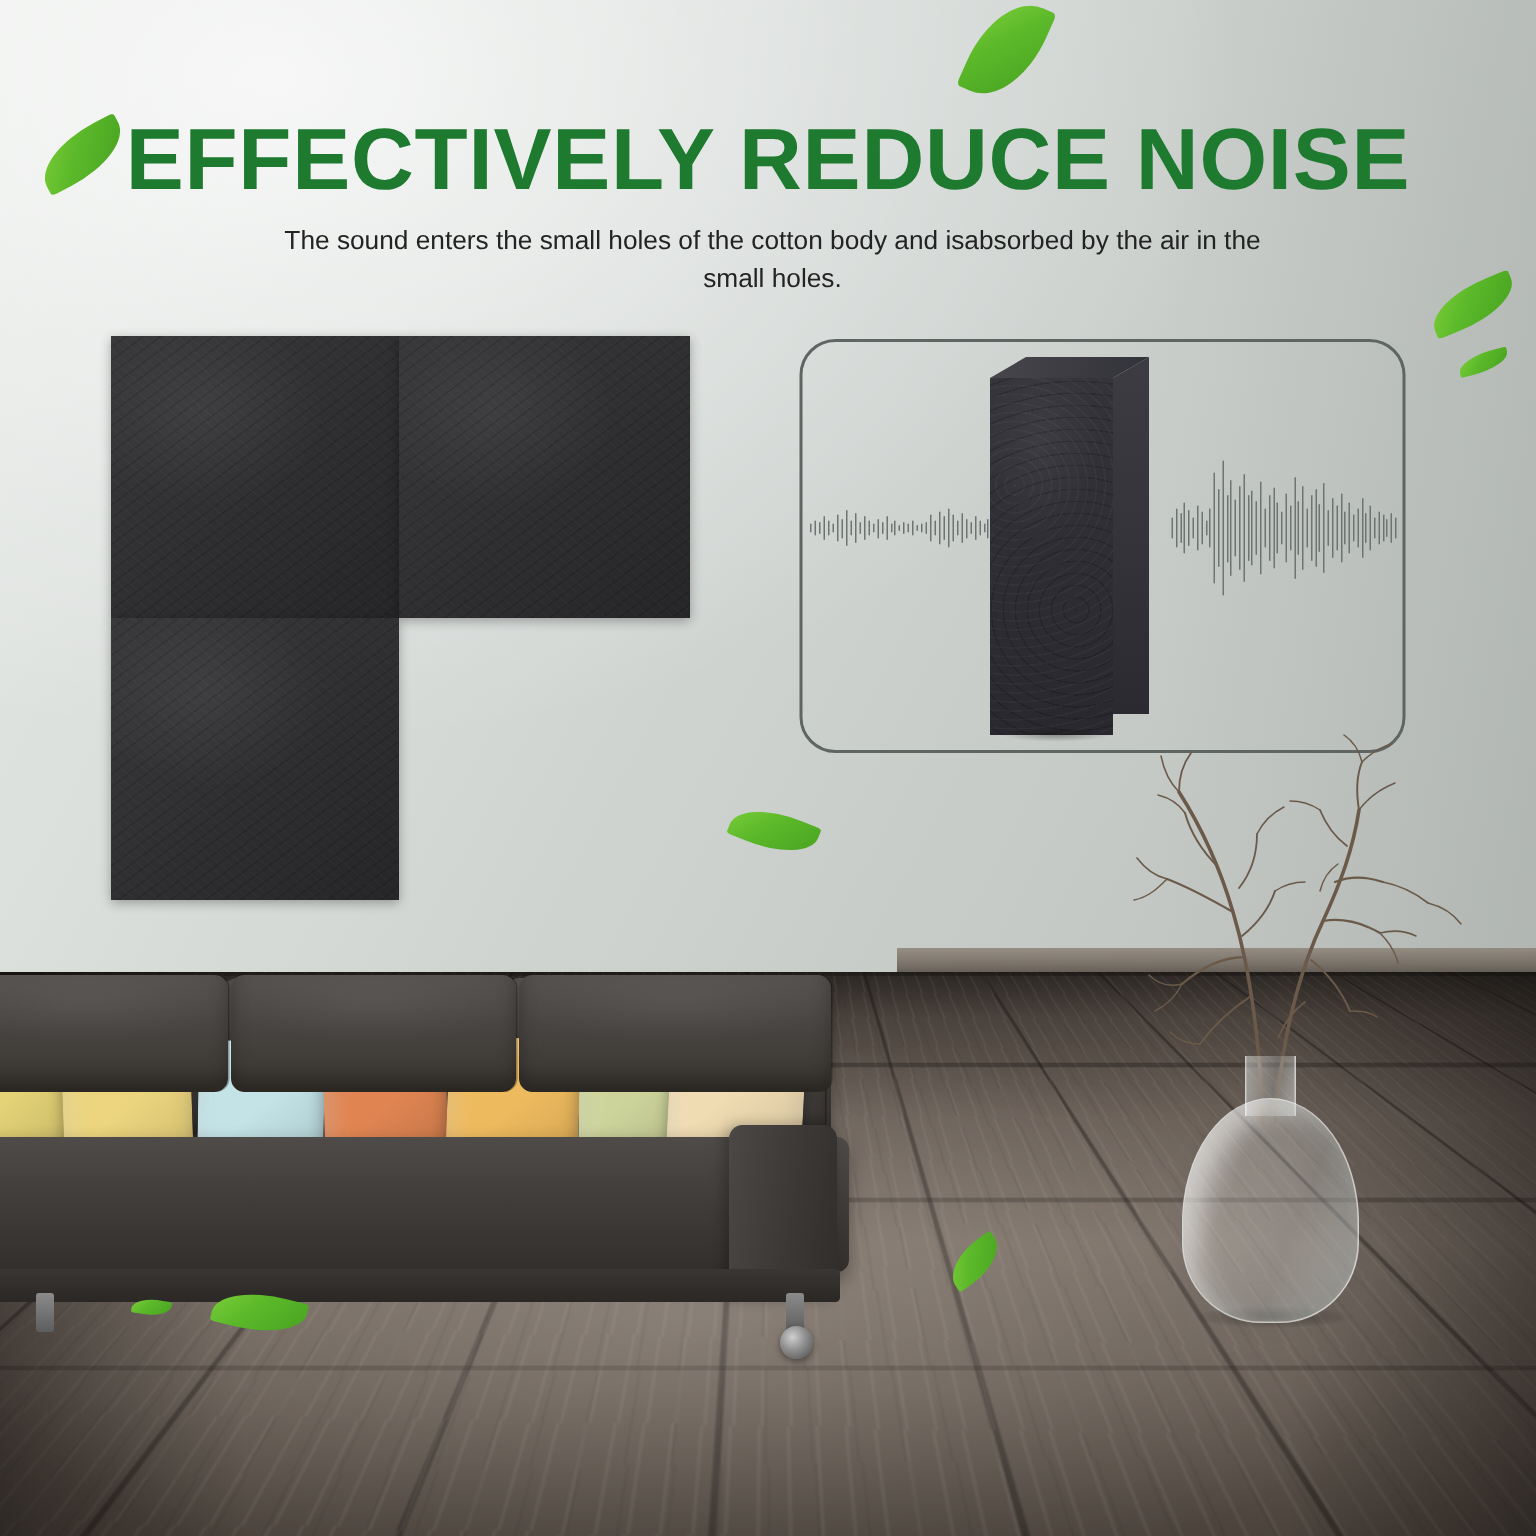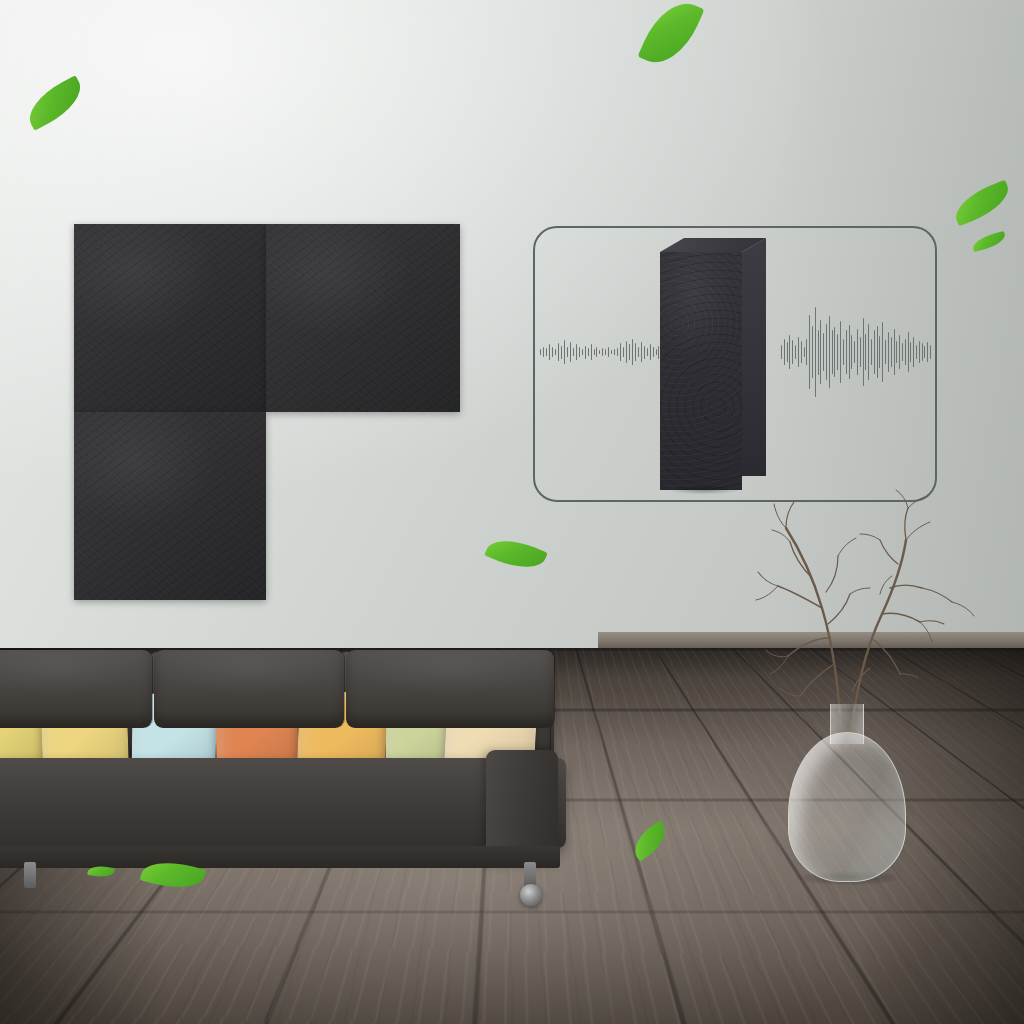--- a/index.html
+++ b/index.html
@@ -243,20 +243,22 @@
   <div class="wall-shadow"></div>
   <div class="baseboard"></div>
 
   <div class="floor">
     <div class="floor-planks"></div>
     <div class="floor-grain"></div>
     <div class="floor-rows"></div>
     <div class="floor-vignette"></div>
   </div>
 
+  <div class="headline" style="color: rgb(29, 122, 47);">EFFECTIVELY REDUCE NOISE</div>
+  <div class="subhead">The sound enters the small holes of the cotton body and isabsorbed by the air in the small holes.</div>
 
   <div class="tile" id="tile-tl"></div>
   <div class="tile" id="tile-tr"></div>
   <div class="tile" id="tile-bl"></div>
 
   <div class="diagram"></div>
   <div class="wave" id="wave-attenuated">
       <span style="width: 2px; height: 6.5px; background: rgb(110, 116, 113);"></span>
       <span style="width: 2px; height: 10.8333px; background: rgb(110, 116, 113);"></span>
       <span style="width: 2px; height: 8.66667px; background: rgb(110, 116, 113);"></span>

